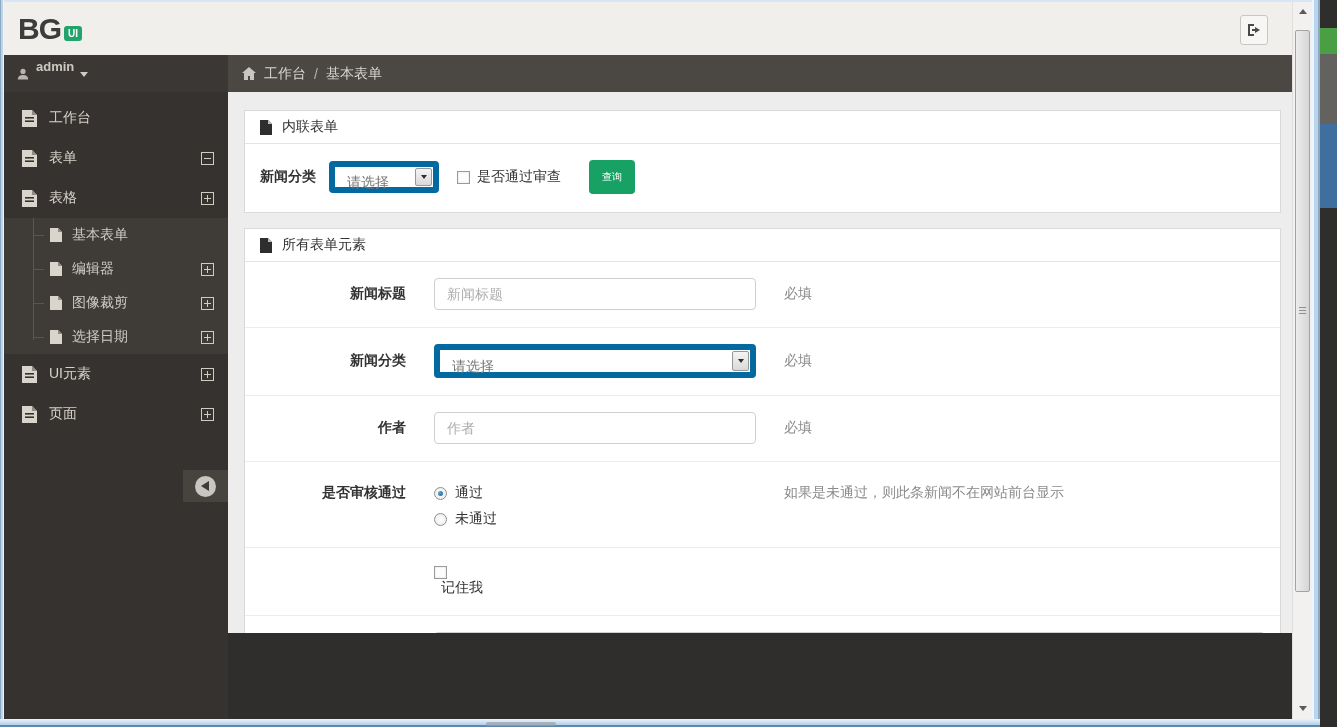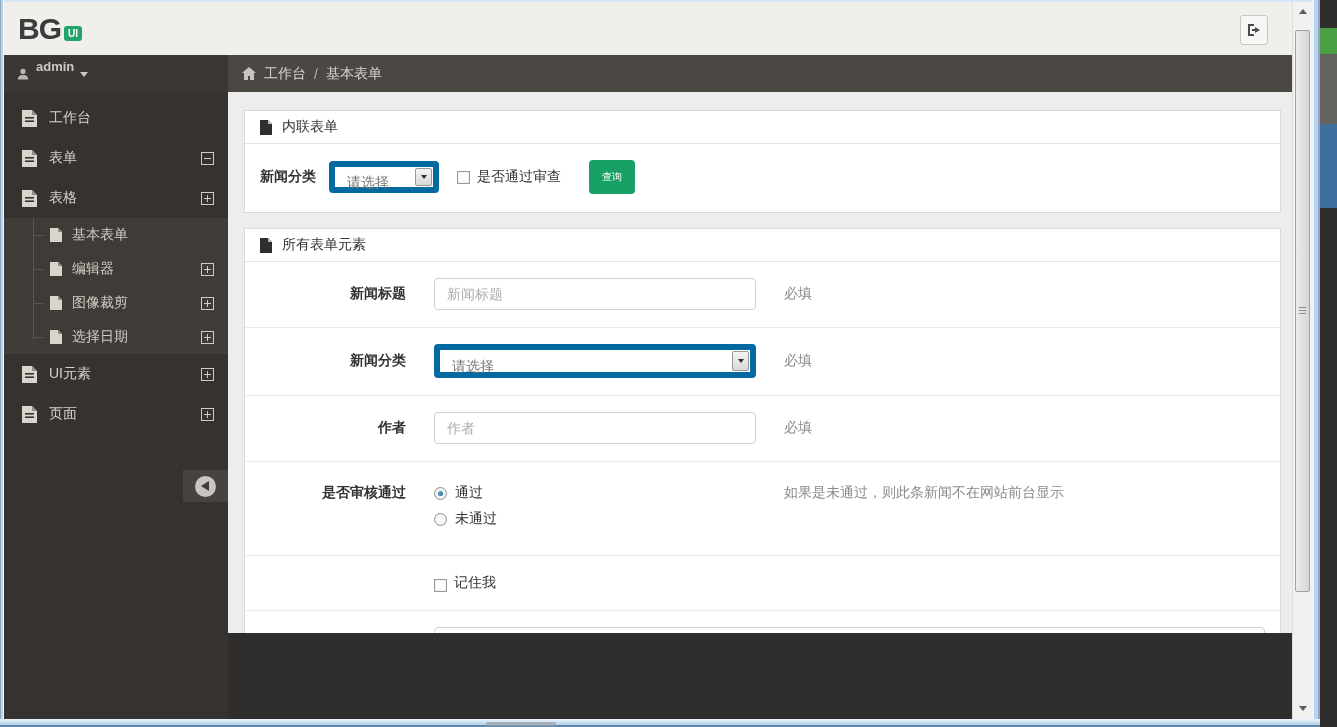--- a/index.html
+++ b/index.html
@@ -335,40 +335,40 @@
 
     <div class="frow">
       <span class="flabel">作者</span>
       <span class="fgap"></span>
       <span class="ctrl">
         <input class="txt" type="text" placeholder="作者" style="">
       </span>
       <span class="note">必填</span>
     </div>
 
-    <div class="frow top" style="padding-top:18px;padding-bottom:23px;">
+    <div class="frow top" style="padding-top:18px;padding-bottom:15px;">
       <span class="flabel" style="padding-top:4px;">是否审核通过</span>
       <span class="fgap"></span>
       <span class="ctrl">
         <span class="radio-line">
           <span class="radio checked"></span>
           <span class="radio-lbl">通过</span>
         </span>
         <span class="radio-line">
           <span class="radio"></span>
           <span class="radio-lbl">未通过</span>
         </span>
       </span>
       <span class="note" style="padding-top:4px;">如果是未通过，则此条新闻不在网站前台显示</span>
     </div>
 
     <div class="frow row-remember">
       <span class="flabel"></span>
       <span class="fgap"></span>
-      <span class="ctrl" style="display:flex;align-items:flex-end;">
+      <span class="ctrl" style="display:flex;align-items:flex-start;flex-direction:column;">
         <span class="cb"></span>
         <span class="cb-lbl">记住我</span>
       </span>
     </div>
 
     <div class="frow top row-intro">
       <span class="flabel intro-lbl">简介</span>
       <span class="fgap"></span>
       <textarea class="ta" style=""></textarea>
     </div>

